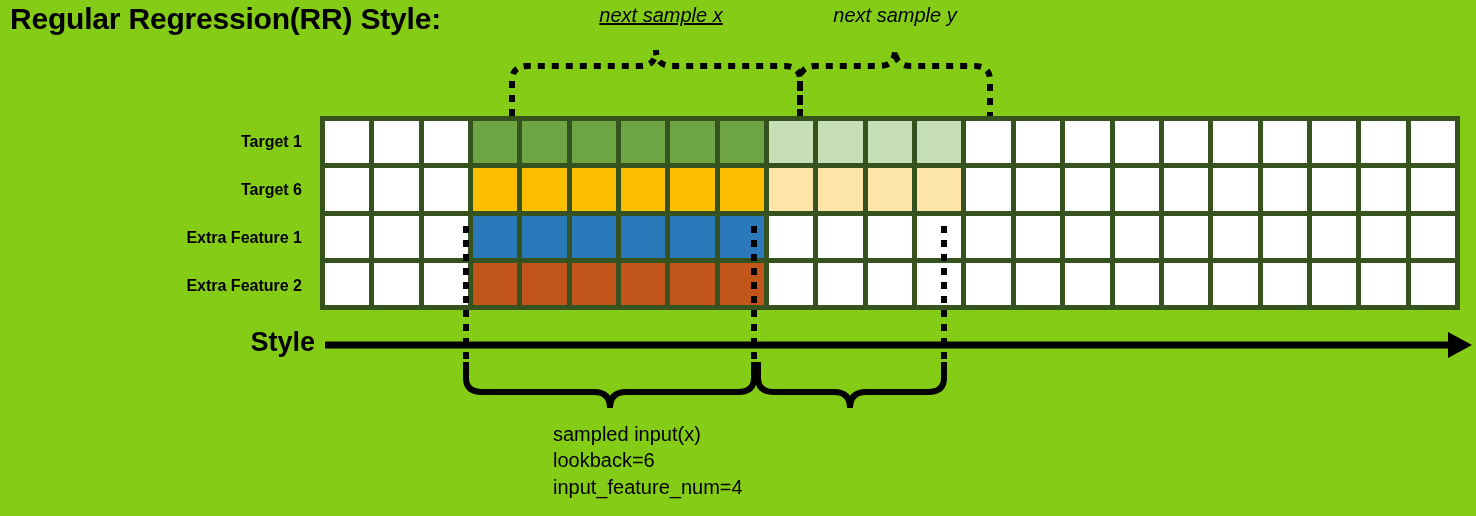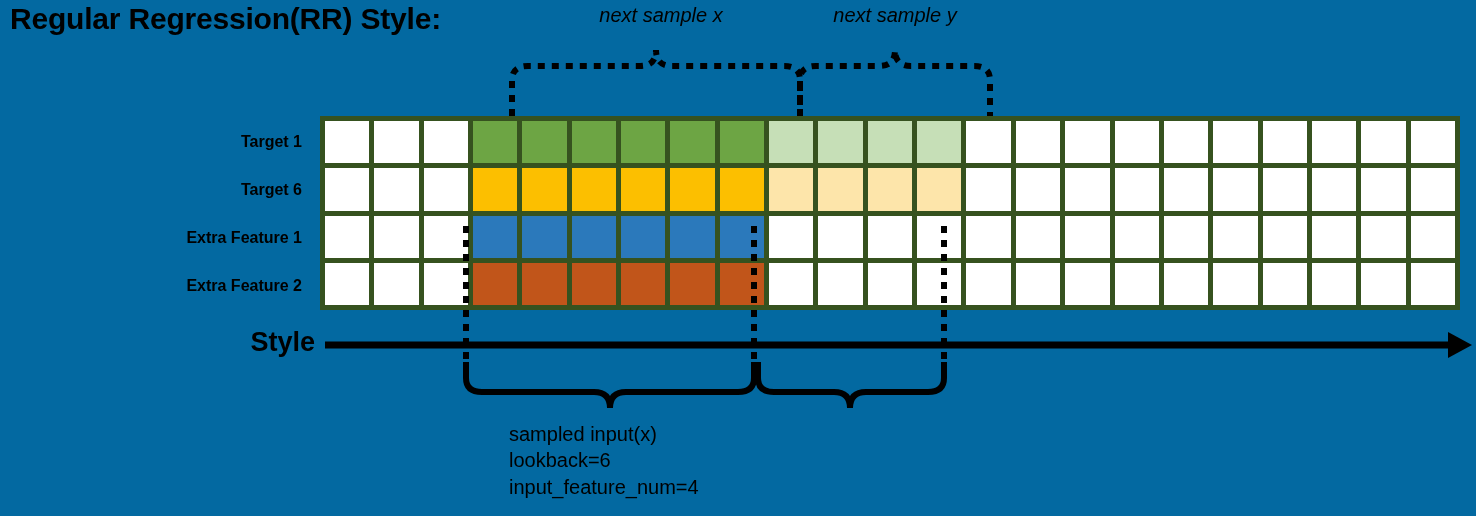--- a/index.html
+++ b/index.html
@@ -7,21 +7,21 @@
     padding: 0;
     background: #ffffff;
   }
   body {
     font-family: "Liberation Sans", sans-serif;
   }
   #canvas {
     position: relative;
     width: 1476px;
     height: 516px;
-    background: #0369a1;
+    background: #84cc16;
     overflow: hidden;
   }
 
   
   .title {
     position: absolute;
     left: 10px;
     top: 2px;
     font-size: 30px;
     font-weight: 700;
@@ -33,21 +33,21 @@
   
   .top-label {
     position: absolute;
     font-size: 20px;
     font-style: italic;
     font-weight: 400;
     color: #000000;
     white-space: nowrap;
     text-align: center;
   }
-  #label-next-x { left: 556px; top: 4px; width: 210px; }
+  #label-next-x { left: 556px; top: 4px; width: 210px; text-decoration: underline; }
   #label-next-y { left: 790px; top: 4px; width: 210px; }
 
   
   .overlay {
     position: absolute;
     left: 0;
     top: 0;
     width: 1476px;
     height: 516px;
     pointer-events: none;
@@ -122,20 +122,21 @@
   }
 
   
   .caption {
     position: absolute;
     font-size: 20px;
     font-weight: 400;
     color: #000000;
     line-height: 1.32;
     white-space: nowrap;
+    margin-left: 44px;
   }
   #caption-input  { left: 509px; top: 421px; }
   #caption-output { left: 772px; top: 421px; }
   .caption div { display: block; }
 </style>
 </head>
 <body>
 
 <div id="canvas">
 

